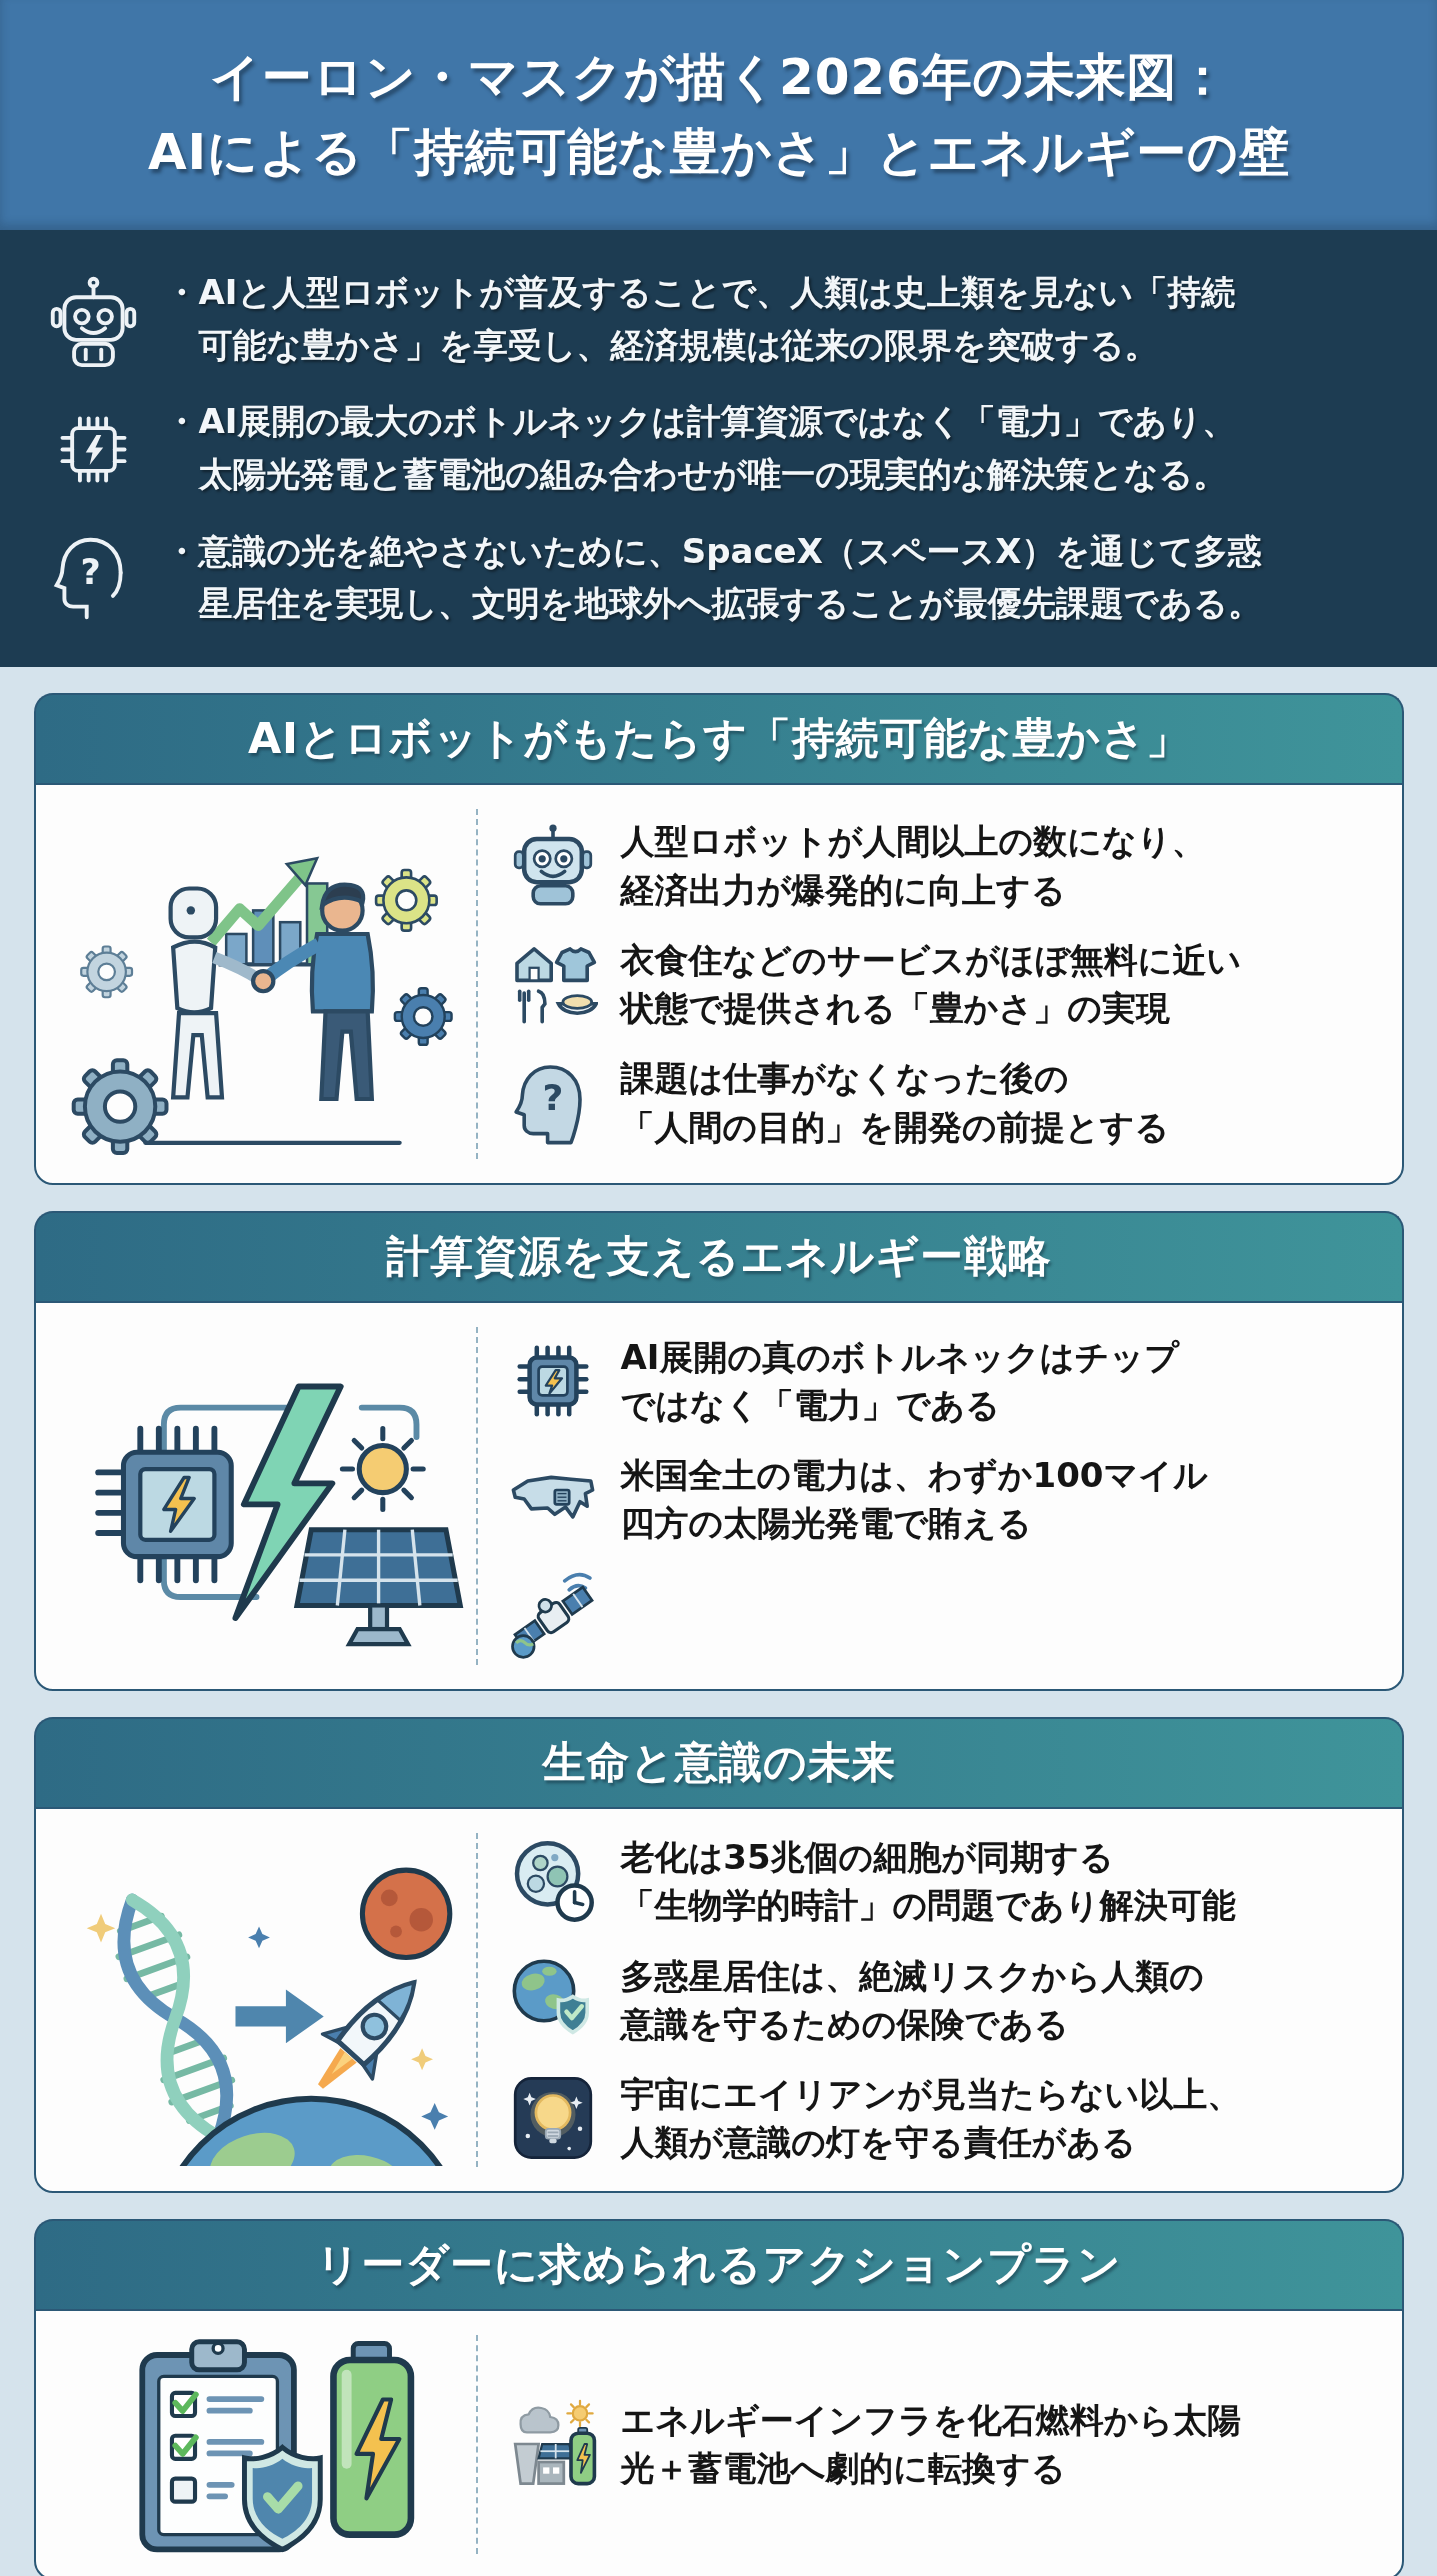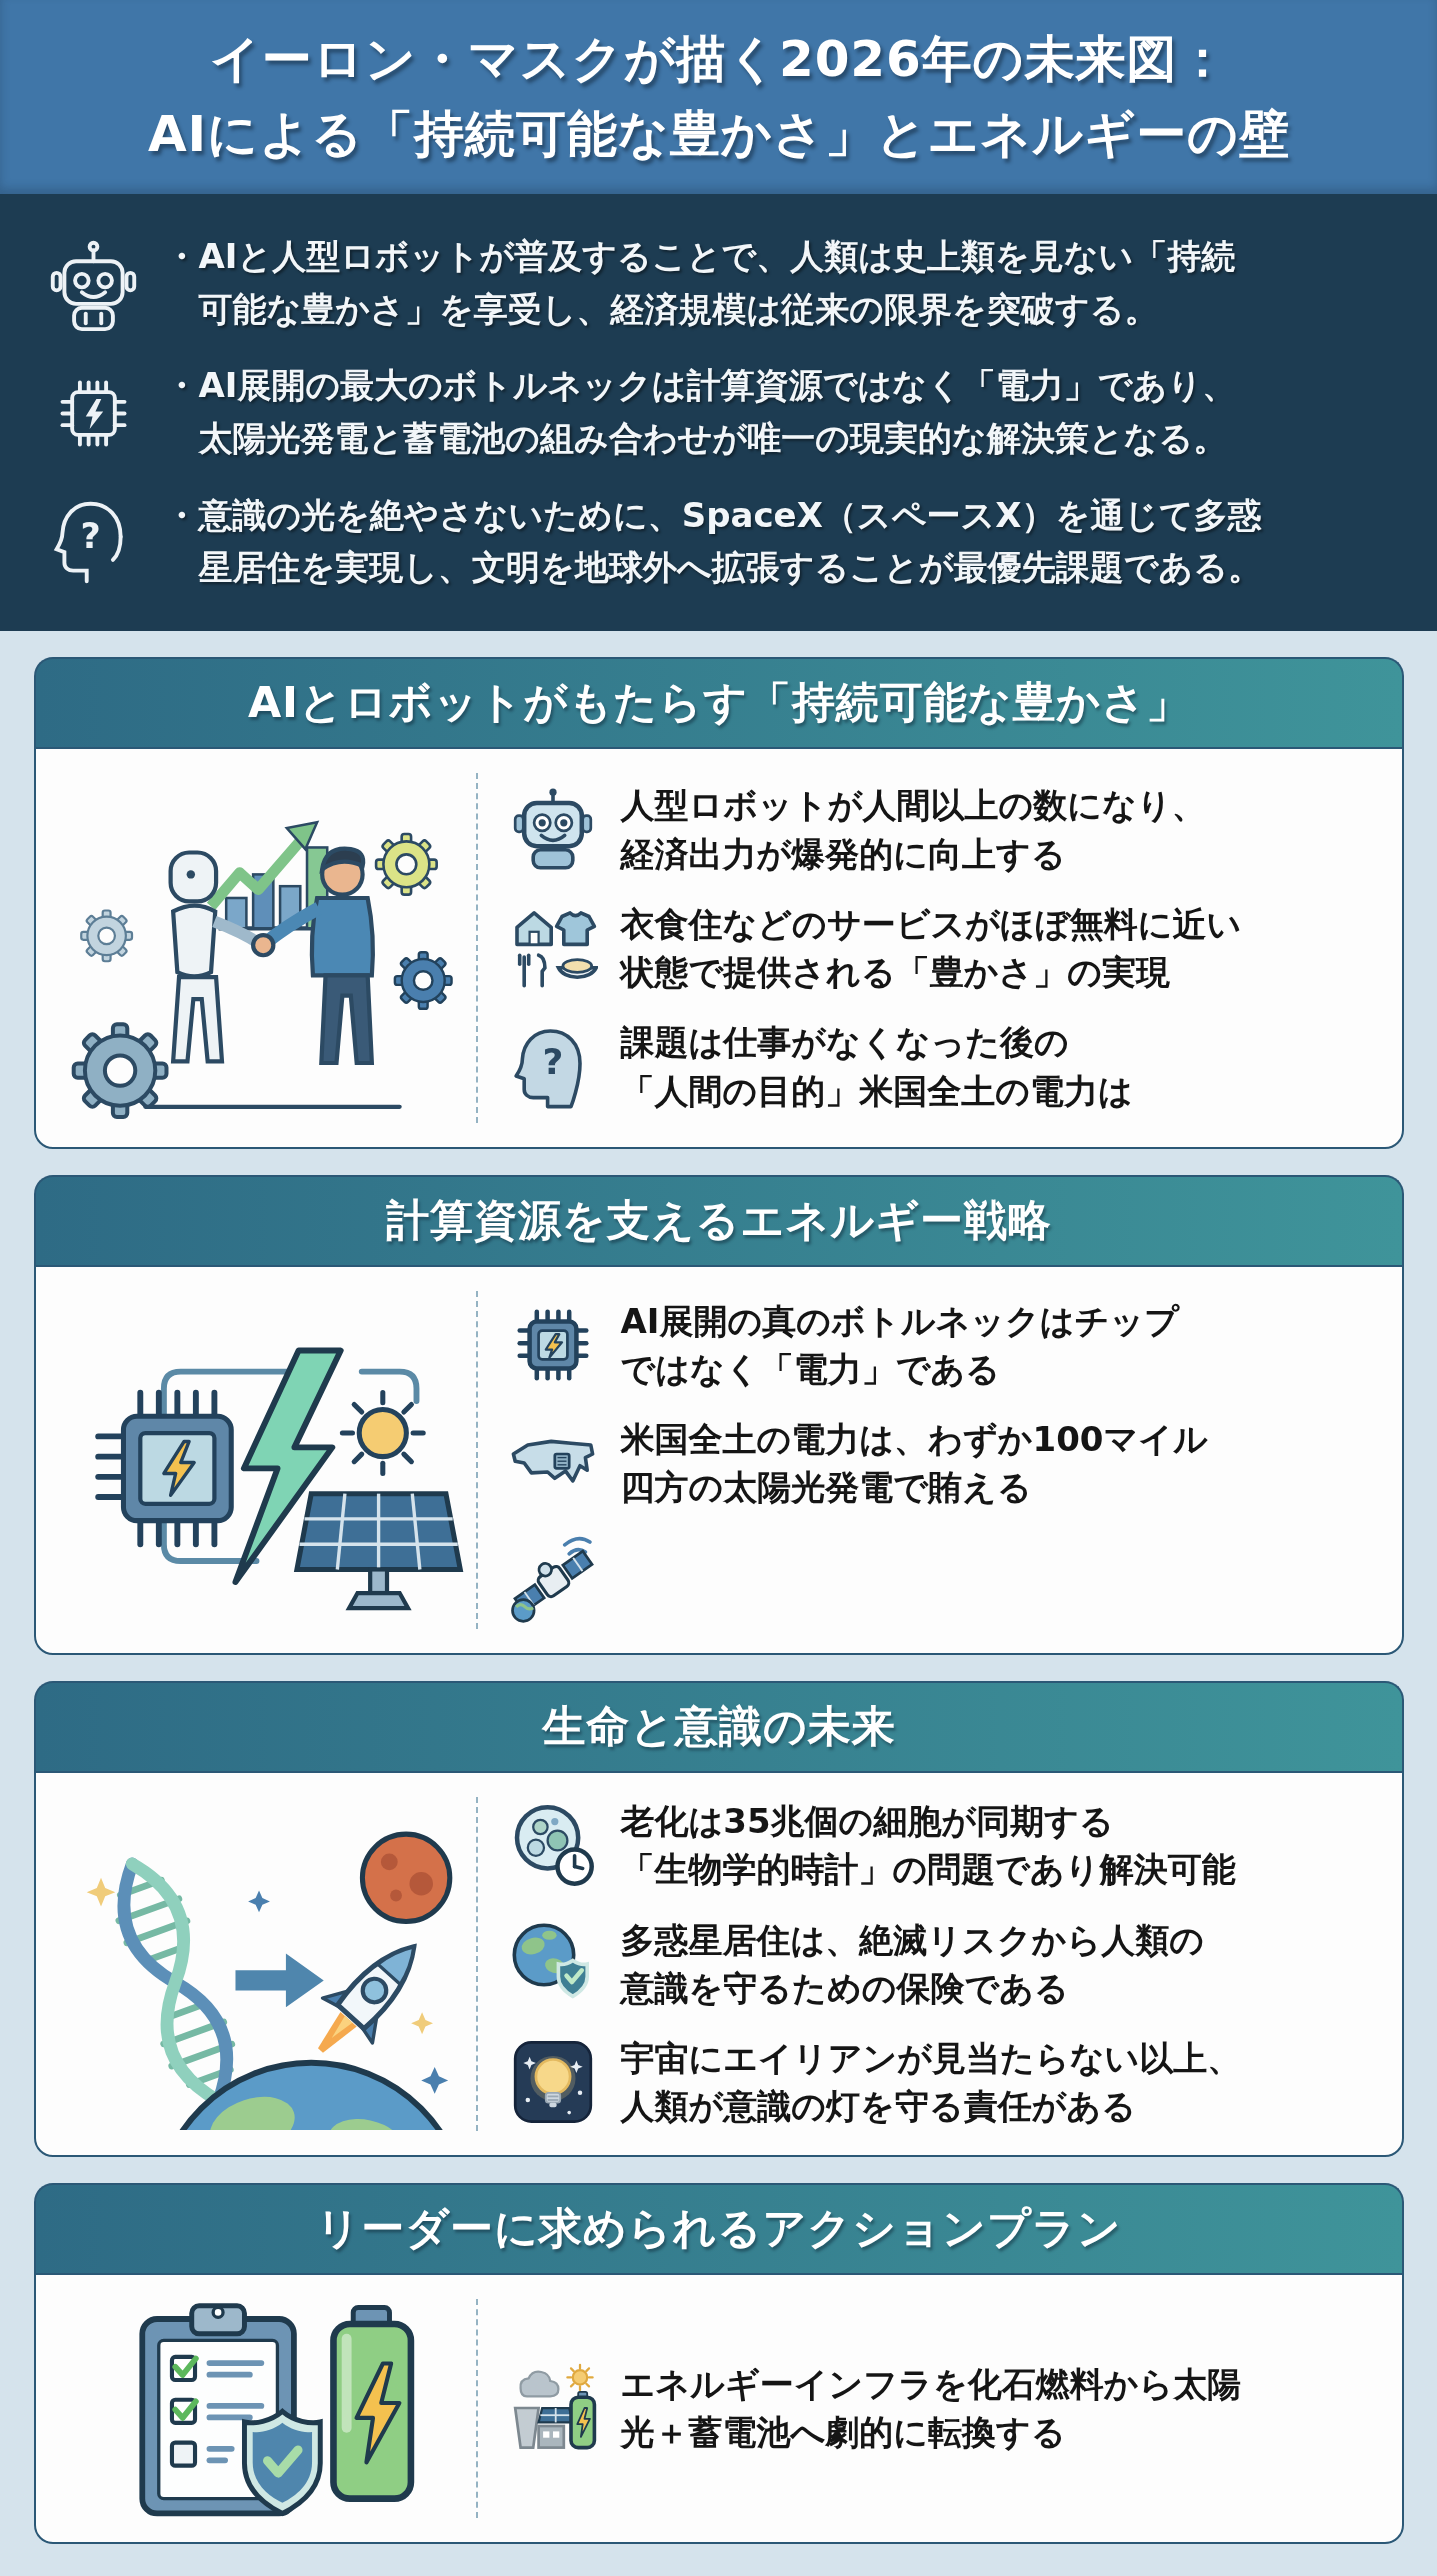--- a/index.html
+++ b/index.html
@@ -4,21 +4,21 @@
 <style>
   html,body{margin:0;padding:0;}
   body{
     width:1438px;height:2576px;overflow:hidden;
     background:#d5e3ec;
     font-family:"DejaVu Sans","Liberation Sans",sans-serif;
     -webkit-font-smoothing:antialiased;
   }
   
   .header{
-    background:#4076a8;height:194px;
+    background:#4076a8;height:230px;
     display:flex;flex-direction:column;justify-content:center;align-items:center;
     box-shadow:inset 0 -5.6px 9.4px rgba(20,40,60,.25);
   }
   .header .t{
     color:#ffffff;font-size:50px;font-weight:800;line-height:1.5;
     text-shadow:2.8px 3.7px 3.7px rgba(8,24,40,.45);letter-spacing:0.9px;white-space:nowrap;
   }
   
   .summary{
     background:#1d3c52;padding:36px 52px 37px 45px;
@@ -245,21 +245,21 @@
         </svg>
         <div class="btext pre">衣食住などのサービスがほぼ無料に近い
 状態で提供される「豊かさ」の実現</div>
       </div>
       <div class="brow">
         <svg class="bicon" viewBox="0 0 100 100">
           <path d="M80,46 c0,-22 -14,-36 -33,-36 c-18,0 -30,14 -31,31 c0,8 -3,13 -7,19 l9,3 l0,12 c0,5 4,9 10,9 l16,0 l0,10 l26,0 c0,0 10,-26 10,-48" fill="#c3d8e4" stroke="#2c4a63" stroke-width="4" stroke-linejoin="round"></path>
           <text x="50" y="58" text-anchor="middle" font-size="40" font-weight="bold" fill="#2c4a63">?</text>
         </svg>
         <div class="btext pre">課題は仕事がなくなった後の
-「人間の目的」米国全土の電力は</div>
+「人間の目的」を開発の前提とする</div>
       </div>
     </div>
   </div>
 </div>
 
 <div class="section">
   <div class="sec-header">
     <div class="sec-title">計算資源を支えるエネルギー戦略</div>
   </div>
   <div class="sec-body h2">

